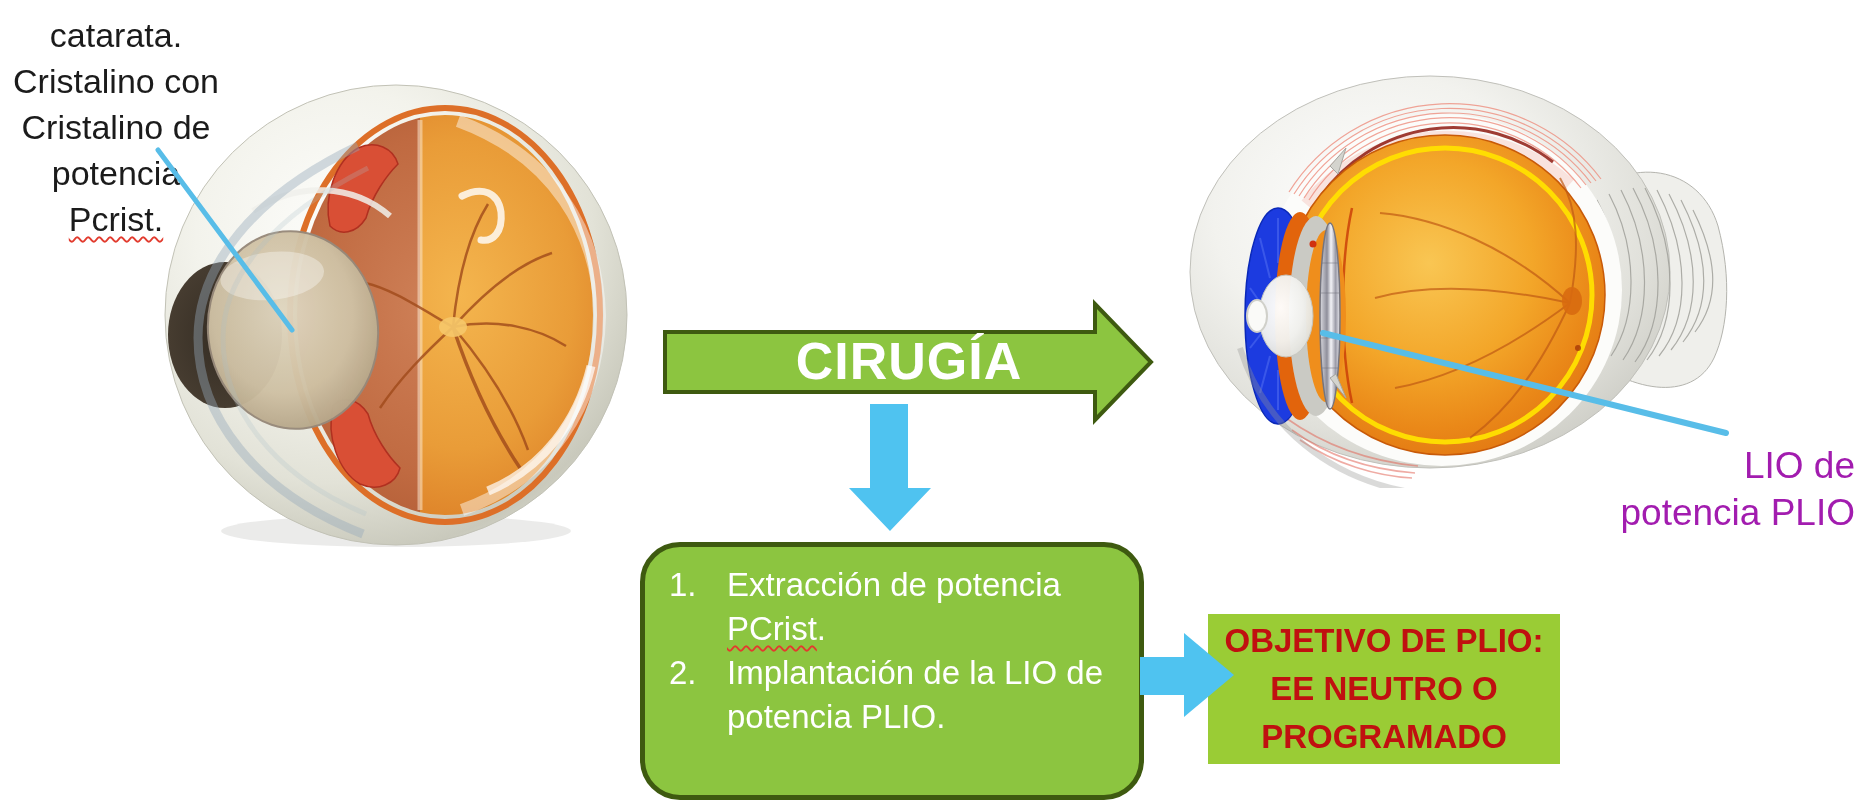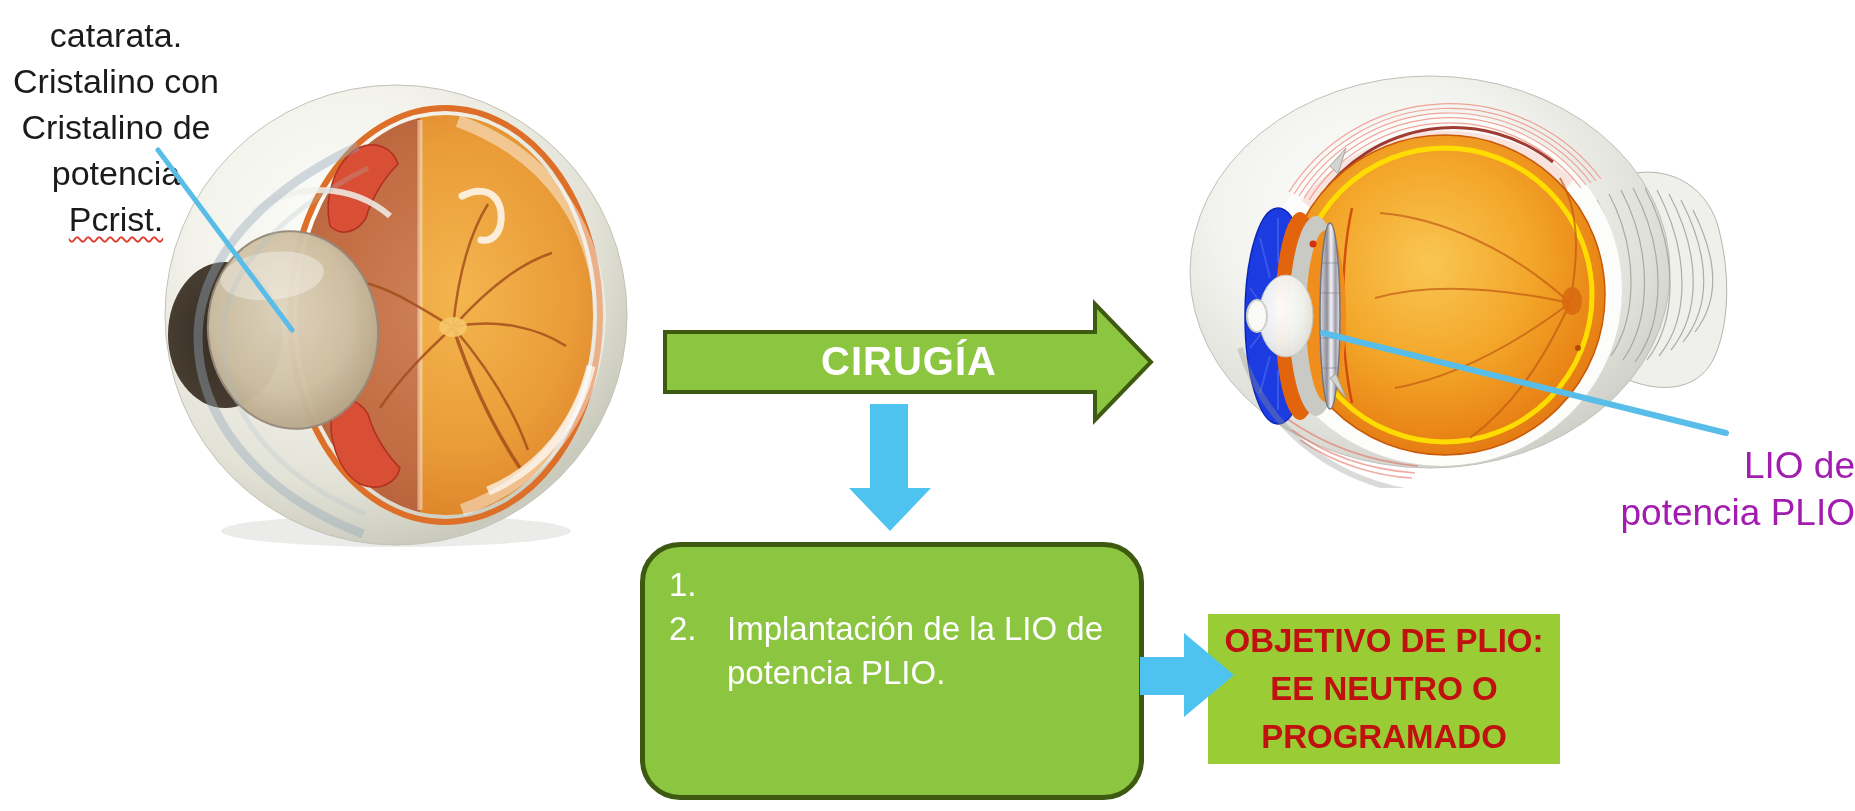--- a/index.html
+++ b/index.html
@@ -6,21 +6,21 @@
   #canvas{position:relative;width:1855px;height:811px;background:#ffffff;overflow:hidden;
           font-family:"Liberation Sans",sans-serif;}
   .abs{position:absolute;}
   
   .label-left{left:0;top:12px;width:232px;text-align:center;font-size:34px;line-height:46px;
               color:#1b1b1b;z-index:2;}
   .squiggle{text-decoration-line:underline;text-decoration-style:wavy;
             text-decoration-color:#e23b2e;text-decoration-thickness:2px;text-underline-offset:5px;}
   
   .cirugia-label{left:661px;top:332px;width:496px;height:60px;display:flex;align-items:center;
-                 justify-content:center;color:#ffffff;font-size:40px;font-weight:bold;
+                 justify-content:center;color:#ffffff;font-size:52px;font-weight:bold;
                  letter-spacing:1px;z-index:3;padding-bottom:2px;box-sizing:border-box;}
   
   .steps-box{left:640px;top:542px;width:504px;height:258px;box-sizing:border-box;
              background:#8CC540;border:5px solid #3E5A10;border-radius:40px;
              padding:16px 12px 0 24px;z-index:2;}
   .step{display:flex;font-size:33px;line-height:44px;color:#ffffff;}
   .step .num{width:58px;flex-shrink:0;}
   .step .txt{flex:1;}
   
   .objective-box{left:1208px;top:614px;width:352px;height:150px;background:#9ACC35;
@@ -125,20 +125,21 @@
   </svg>
   <div class="abs cirugia-label">CIRUGÍA</div>
 
   <svg class="abs z2" style="left:846px;top:402px" width="88" height="132" viewBox="0 0 88 132">
     <path d="M24,2 L62,2 L62,86 L85,86 L44,129 L3,86 L24,86 Z" fill="#4FC3F0"></path>
   </svg>
 
   <div class="abs steps-box">
     <div class="step">
       <span class="num">1.</span>
+      <span class="txt"><span>Extracción de potencia </span><span class="squiggle">PCrist</span><span>.</span></span>
     </div>
     <div class="step">
       <span class="num">2.</span>
       <span class="txt"><span>Implantación de la LIO de potencia PLIO.</span><span class="squiggle"></span><span></span></span>
     </div>
   </div>
 
   <svg class="abs z4" style="left:1138px;top:627px" width="100" height="96" viewBox="0 0 100 96">
     <rect x="2" y="30" width="44" height="38" fill="#4FC3F0"></rect>
     <path d="M46,6 L96,48 L46,90 Z" fill="#4FC3F0"></path>

